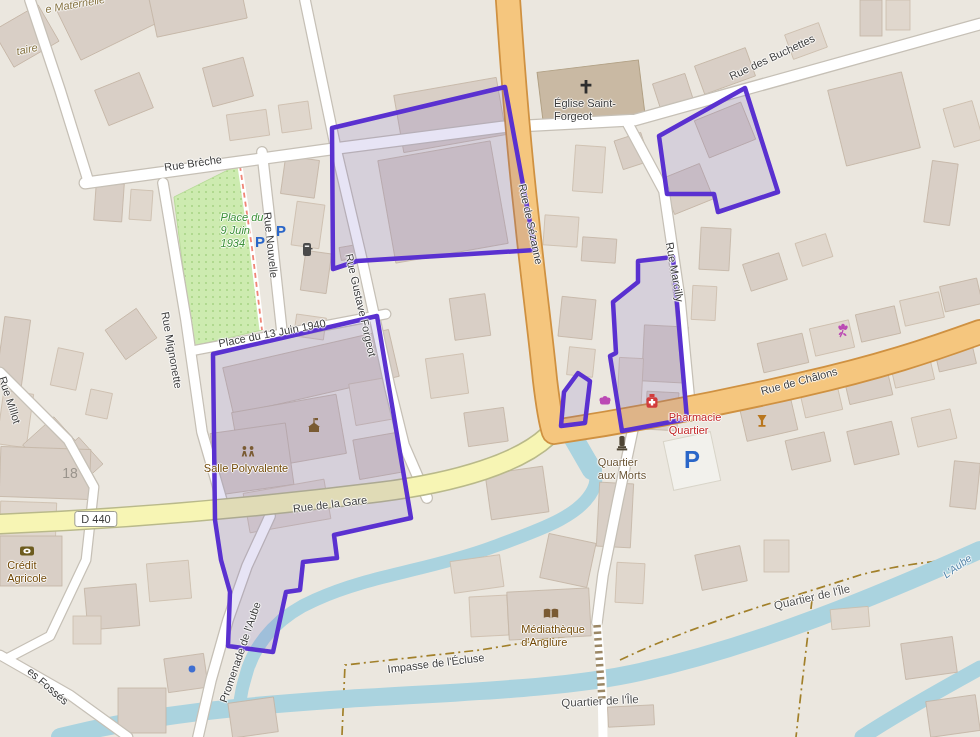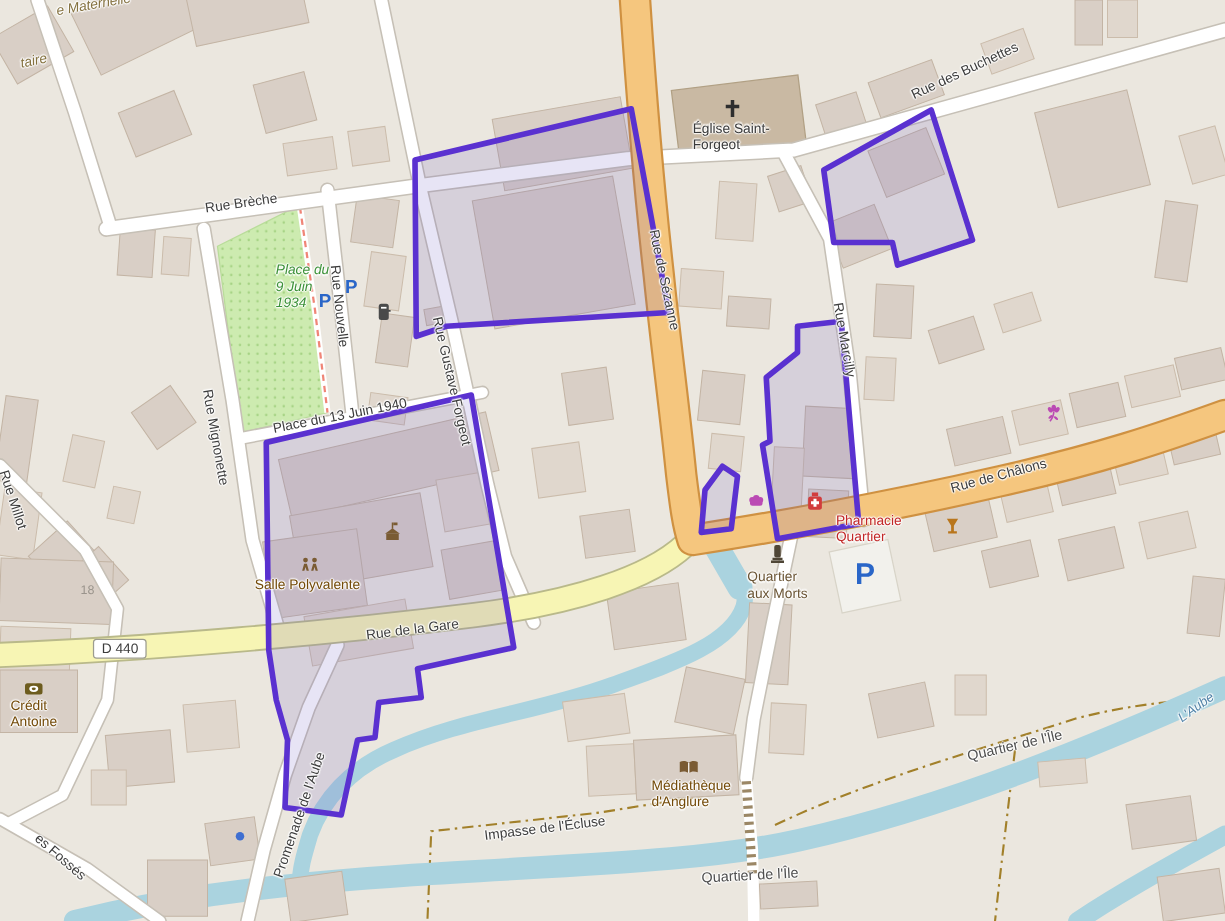--- a/index.html
+++ b/index.html
@@ -12,21 +12,21 @@
   .multi{text-align:left;line-height:13px;}
   .poi{color:#734a08;}
   .red{color:#c22727;font-weight:bold;}
   .green{color:#3c9138;font-style:italic;}
   .blue-p{color:#2a66c8;font-weight:bold;font-size:15px;text-shadow:none;}
   .place{color:#4f4f4f;font-size:11.5px;}
   .school{color:#857240;font-style:italic;}
   .water-lbl{color:#5283a8;font-style:italic;font-size:10.5px;}
   .badge{background:#fff;border:1px solid #9c9c8f;border-radius:3px;padding:1px 6px;
          font-size:11px;color:#3c3c3c;text-shadow:none;}
-  .hn{color:#9a948c;font-size:10px;text-shadow:none;}
+  .hn{color:#9a948c;font-size:14px;text-shadow:none;}
   
   .b{fill:#d9cfc6;stroke:#c3b4a4;stroke-width:.8;}
   .b2{fill:#e0d7cd;stroke:#cbbcab;stroke-width:.8;}
   .church{fill:#c9b9a3;stroke:#b1a084;stroke-width:1;}
   .cas-w{stroke:#c6c0b6;fill:none;stroke-linecap:round;stroke-linejoin:round;}
   .rd-w{stroke:#ffffff;fill:none;stroke-linecap:round;stroke-linejoin:round;}
   .riv{stroke:#aad3df;fill:none;stroke-linecap:round;stroke-linejoin:round;}
   .trk{stroke:#a2802a;fill:none;stroke-width:1.7;stroke-dasharray:9 4 2 4;}
   .sel{fill:rgba(108,88,190,0.16);stroke:#5a31d0;stroke-width:4.5;stroke-linejoin:round;}
 </style>
@@ -313,20 +313,20 @@
     <div>Quartier</div>
     <div>aux Morts</div>
   </div>
   <div class="lbl poi ctr" style="left:246px;top:468px;text-align:center;">Salle Polyvalente</div>
   <div class="lbl poi multi ctr" style="left:553px;top:636px;">
     <div>Médiathèque</div>
     <div>d'Anglure</div>
   </div>
   <div class="lbl poi multi ctr" style="left:27px;top:572px;">
     <div>Crédit</div>
-    <div>Antoine</div>
+    <div>Agricole</div>
   </div>
 
   <div class="lbl blue-p ctr" style="left:281px;top:230px;">P</div>
   <div class="lbl blue-p ctr" style="left:260px;top:241px;">P</div>
   <div class="lbl blue-p ctr" style="left:692px;top:460px;font-size:24px;">P</div>
   <div class="lbl hn ctr" style="left:70px;top:473px;">18</div>
 </div>
 
 </body></html>

